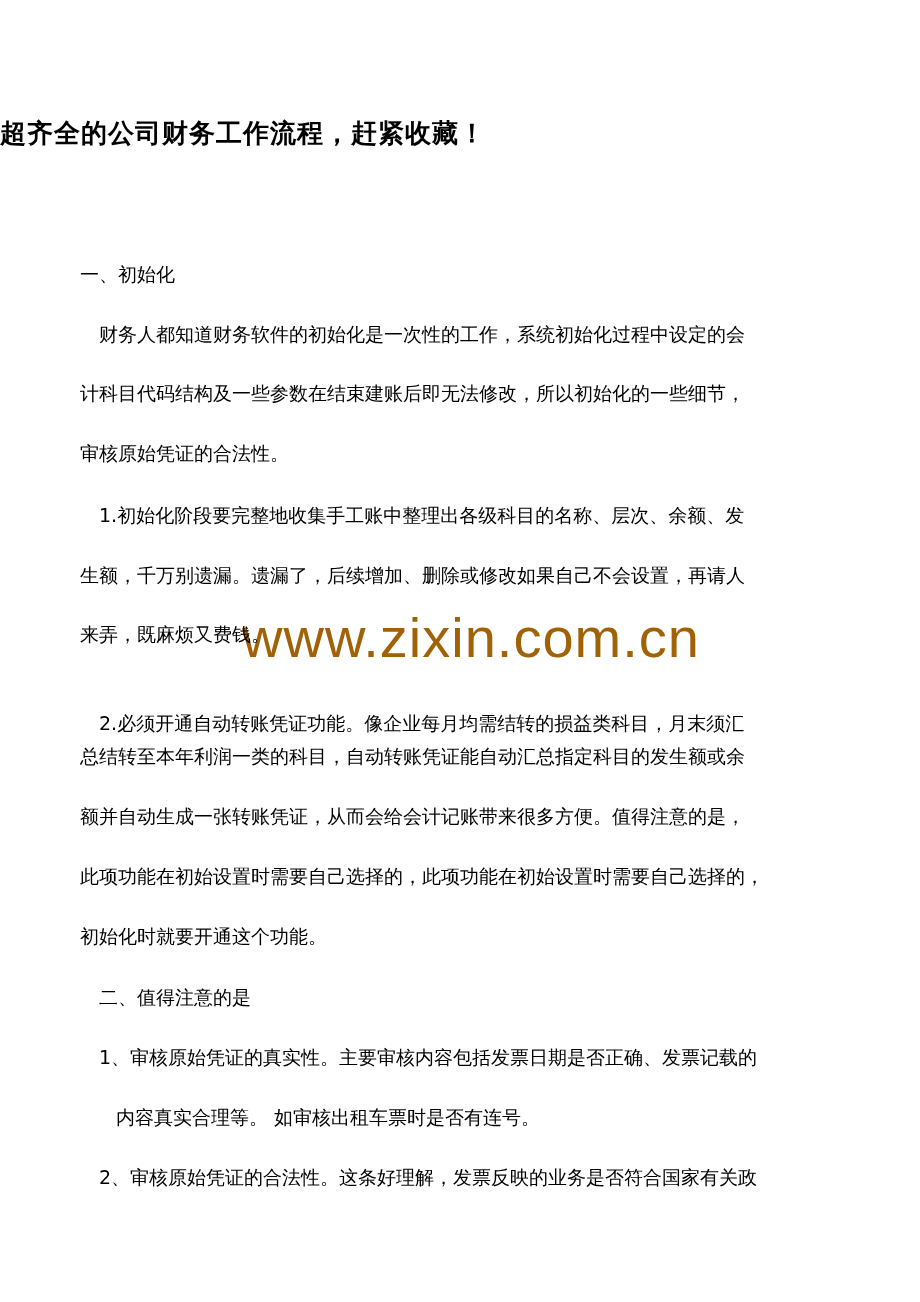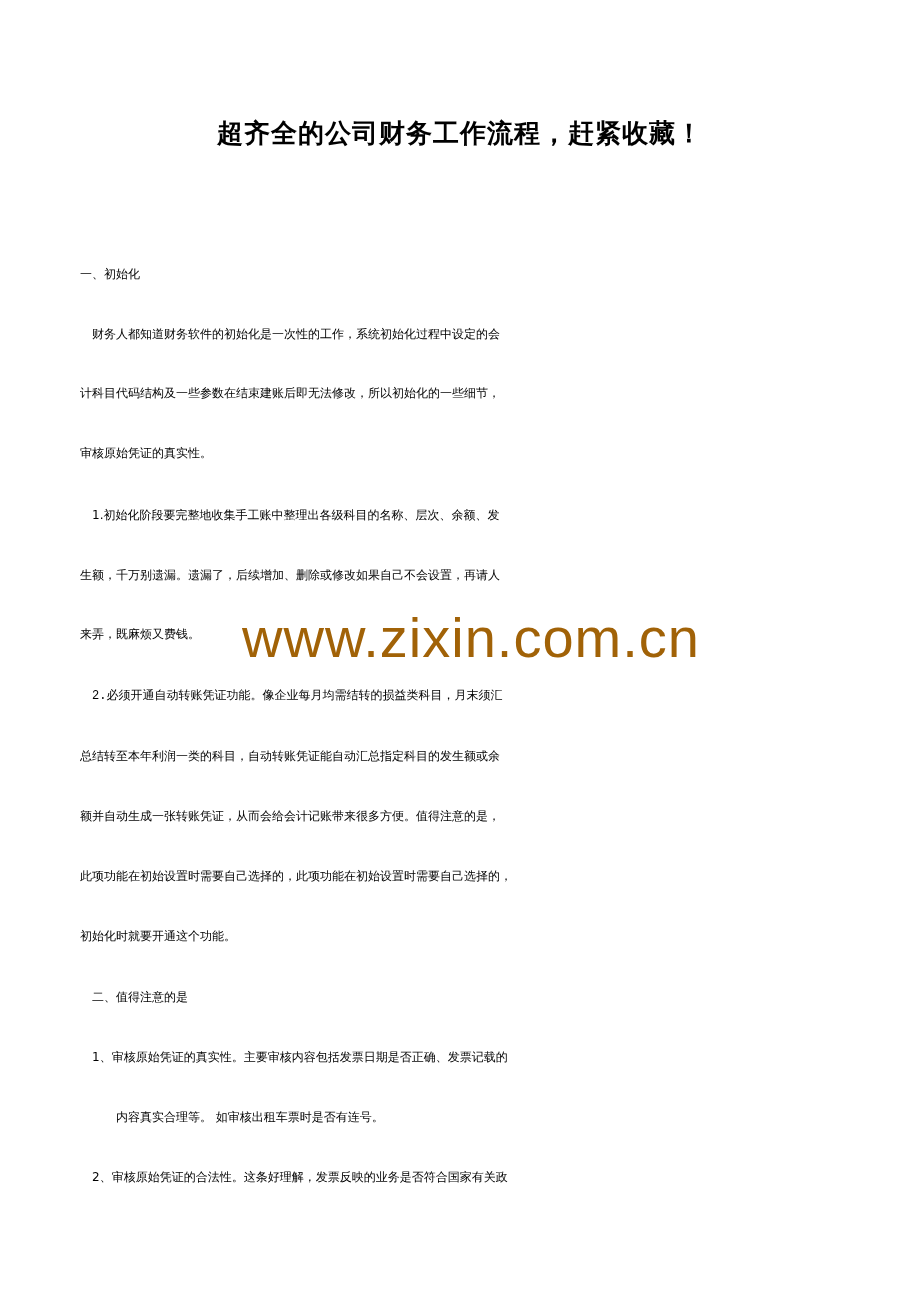--- a/index.html
+++ b/index.html
@@ -1,42 +1,42 @@
 <!DOCTYPE html>
 <html><head>
 <meta charset="utf-8">
 <style>
   html, body { margin: 0; padding: 0; background: #ffffff; }
   body { width: 920px; height: 1302px; position: relative; overflow: hidden;
          font-family: "DejaVu Sans", "Liberation Sans", sans-serif; color: #000; }
-  .title { position: absolute; top: 116px; left: 0; width: 920px; text-align: center;
+  .title { position: absolute; top: 116px; left: 0; width: 920px; 
            font-size: 26px; font-weight: bold; letter-spacing: 1px; }
-  .line { position: absolute; left: 80px; font-size: 12px; white-space: nowrap; line-height: 24px; }
+  .line { position: absolute; left: 80px; font-size: 19px; white-space: nowrap; line-height: 24px; }
   .watermark { position: absolute; left: 242px; top: 605px; font-size: 56px;
                font-family: "Liberation Sans", sans-serif; color: #a16207; letter-spacing: 1px; }
 </style>
 </head>
 <body>
 
 <div>
   <div class="title">超齐全的公司财务工作流程，赶紧收藏！</div>
 
   <div class="watermark">www.zixin.com.cn</div>
 
   <div class="line" style="top:262px;">一、初始化</div>
 
   <div class="line" style="top:322px;">　财务人都知道财务软件的初始化是一次性的工作，系统初始化过程中设定的会</div>
   <div class="line" style="top:381px;">计科目代码结构及一些参数在结束建账后即无法修改，所以初始化的一些细节，</div>
-  <div class="line" style="top:441px;">审核原始凭证的真实性。</div>
+  <div class="line" style="top:441px;">审核原始凭证的合法性。</div>
 
   <div class="line" style="top:503px;">　1.初始化阶段要完整地收集手工账中整理出各级科目的名称、层次、余额、发</div>
   <div class="line" style="top:563px;">生额，千万别遗漏。遗漏了，后续增加、删除或修改如果自己不会设置，再请人</div>
   <div class="line" style="top:622px;">来弄，既麻烦又费钱。</div>
 
-  <div class="line" style="top:684px;font-family:Liberation Mono, monospace;">　2.必须开通自动转账凭证功能。像企业每月均需结转的损益类科目，月末须汇</div>
+  <div class="line" style="top:711px;">　2.必须开通自动转账凭证功能。像企业每月均需结转的损益类科目，月末须汇</div>
   <div class="line" style="top:744px;">总结转至本年利润一类的科目，自动转账凭证能自动汇总指定科目的发生额或余</div>
   <div class="line" style="top:804px;">额并自动生成一张转账凭证，从而会给会计记账带来很多方便。值得注意的是，</div>
   <div class="line" style="top:864px;">此项功能在初始设置时需要自己选择的，此项功能在初始设置时需要自己选择的，</div>
   <div class="line" style="top:924px;">初始化时就要开通这个功能。</div>
 
   <div class="line" style="top:985px;">　二、值得注意的是</div>
 
   <div class="line" style="top:1045px;">　1、审核原始凭证的真实性。主要审核内容包括发票日期是否正确、发票记载的</div>
   <div class="line" style="top:1105px;margin-left:36px;">内容真实合理等。 如审核出租车票时是否有连号。</div>
 

